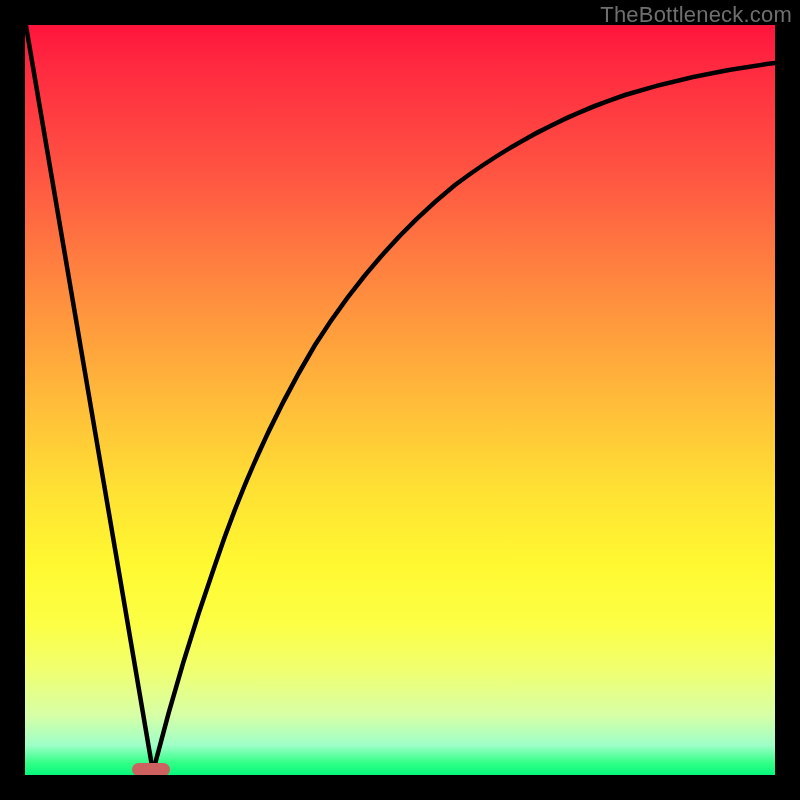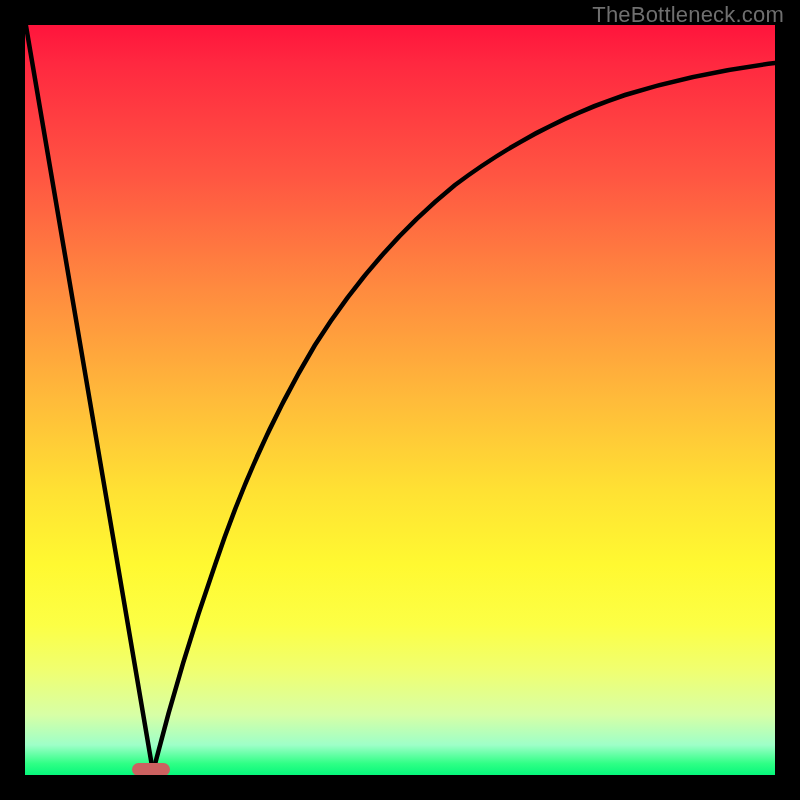--- a/index.html
+++ b/index.html
@@ -55,21 +55,21 @@
     height: 100%;
   }
   .marker {
     position: absolute;
     background: #cc6160;
     border-radius: 999px;
   }
   .watermark {
     position: absolute;
     top: 2px;
-    right: 16px;
+    right: 8px;
     color: #6f6f6f;
     font-size: 22px;
     font-weight: 500;
     letter-spacing: 0.2px;
     user-select: none;
   }
 </style>
 </head>
 <body>
 

